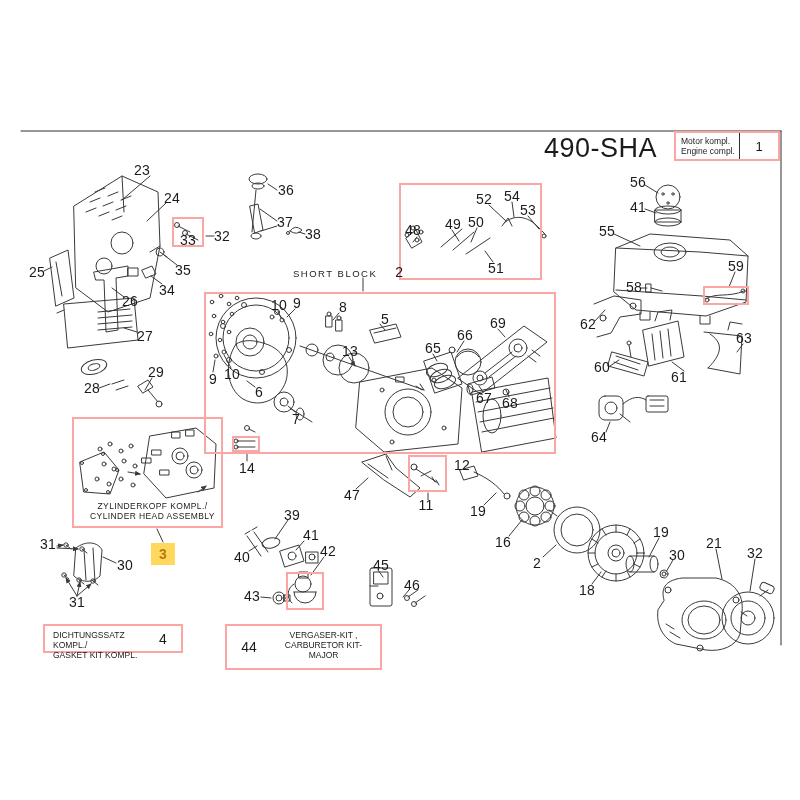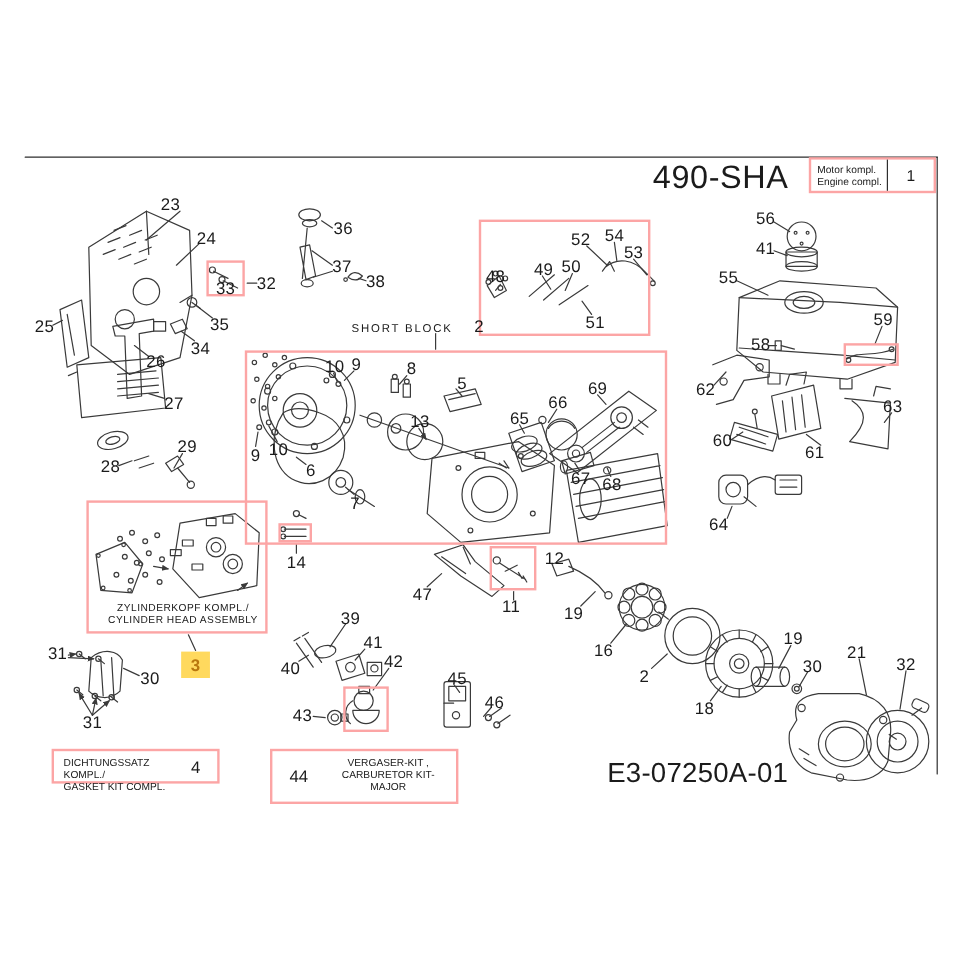--- a/index.html
+++ b/index.html
@@ -413,35 +413,34 @@
   <div class="box" style="left:72px;top:417px;width:151px;height:111px;">
     <div class="head-text">
       <div>ZYLINDERKOPF KOMPL./</div>
       <div>CYLINDER HEAD ASSEMBLY</div>
     </div>
   </div>
 
   <div class="box kitbox" style="left:43px;top:624px;width:140px;height:29px;">
     <div class="ktext">
       <div>DICHTUNGSSATZ KOMPL./</div>
-      <div>GASKET KIT COMPL.</div>
+      <div>GASKET KIT KOMPL.</div>
     </div>
     <div class="knum">4</div>
   </div>
 
   <div class="box kitbox carb" style="left:225px;top:624px;width:157px;height:46px;">
     <div class="knum">44</div>
     <div class="ktext">
       <div>VERGASER-KIT ,</div>
       <div>CARBURETOR KIT- MAJOR</div>
     </div>
   </div>
 
   <div class="title">490-SHA</div>
-  <div class="footer-code">E3-07250A-01</div>
 
   <div class="sb-label">
     <span class="txt">SHORT BLOCK</span>
     <span class="num">2</span>
   </div>
 
   <div class="plabel hl" style="left:163px;top:554px;">3</div>
 
   <div>
       <div class="plabel" style="left: 142px; top: 170px;">23</div>

